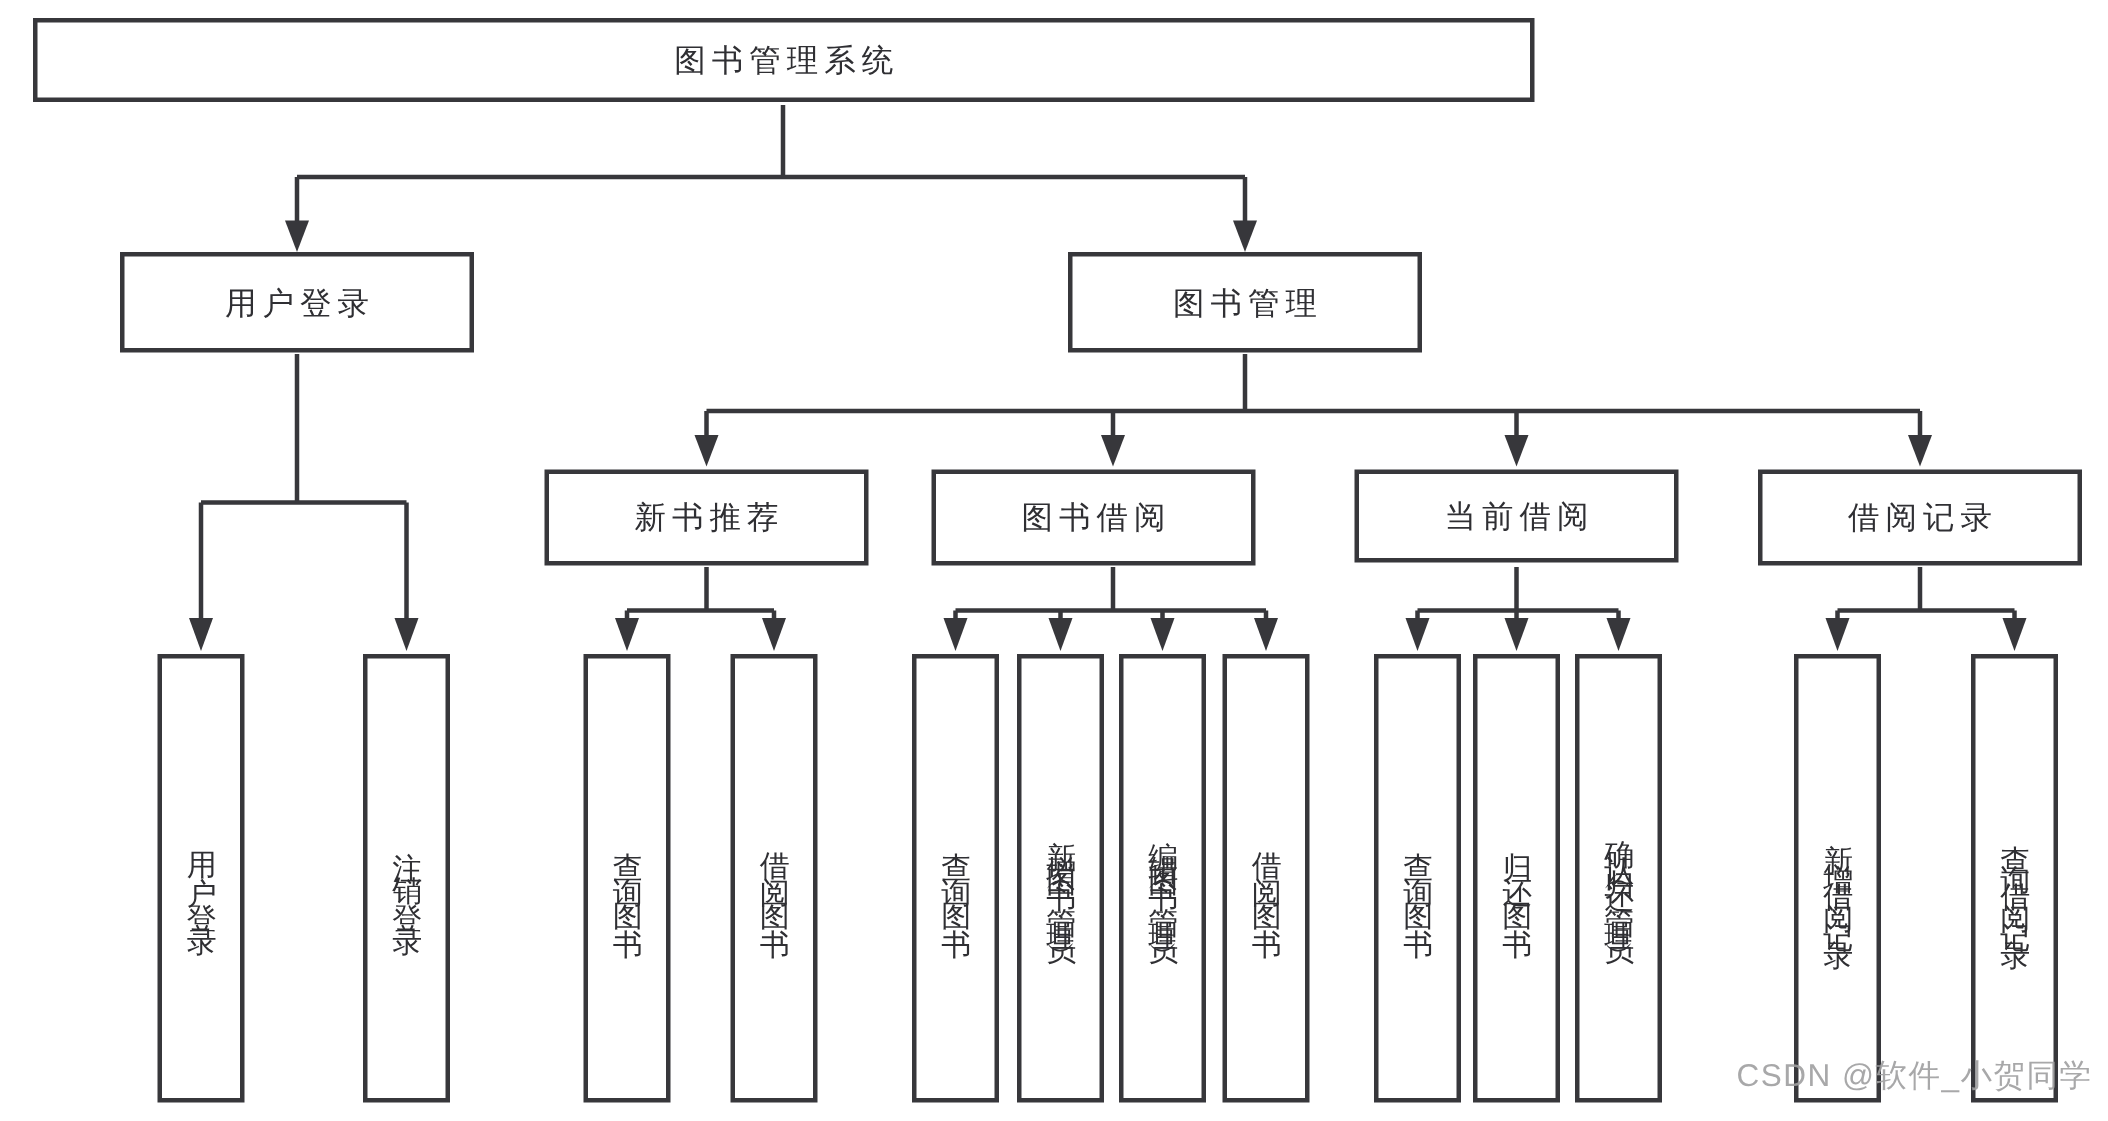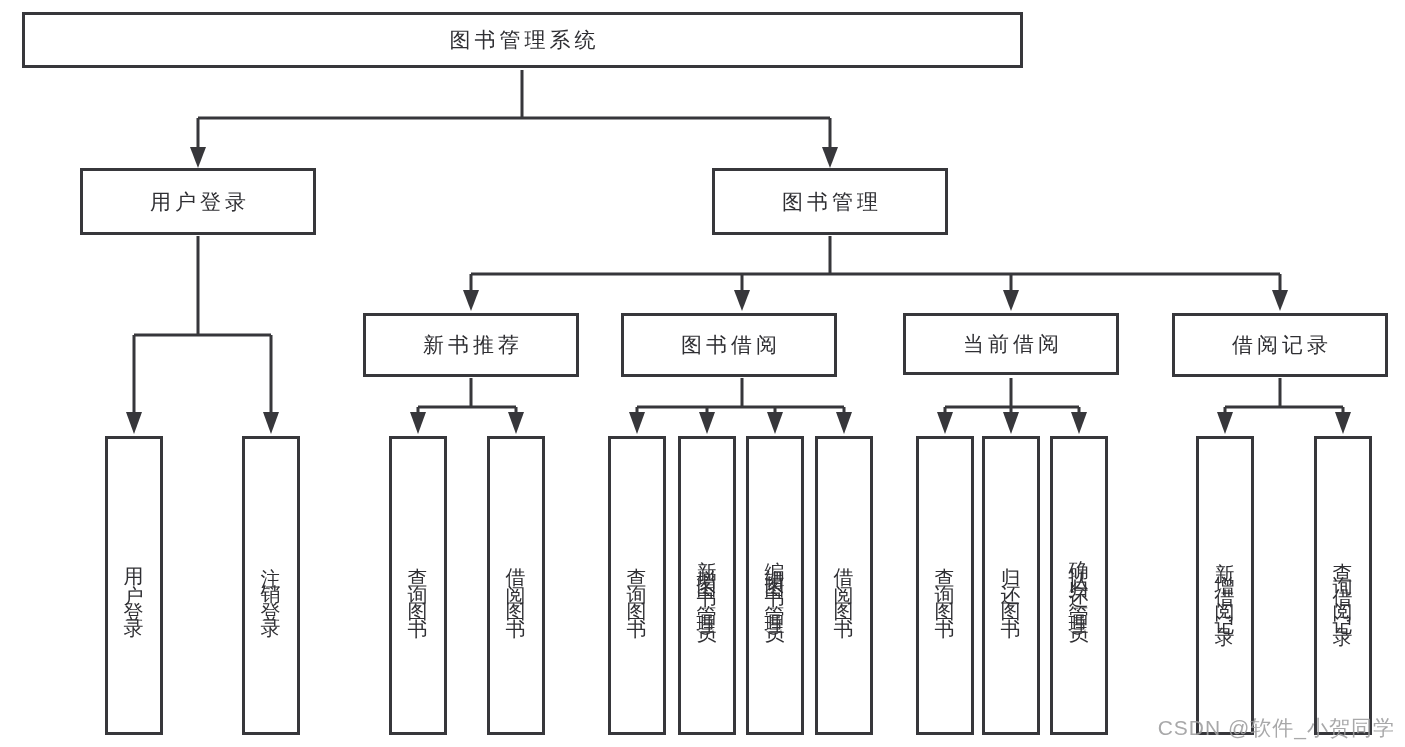--- a/index.html
+++ b/index.html
@@ -13,21 +13,21 @@
   .box{
     position:absolute;box-sizing:border-box;background:#ffffff;
     border:3px solid #37373b;display:flex;align-items:center;justify-content:center;
     color:#2f2f33;
   }
   .box.h span{font-size:21px;letter-spacing:4px;text-indent:4px;white-space:nowrap;}
   .box.v span{writing-mode:vertical-rl;font-size:20px;letter-spacing:17px;line-height:1;}
   .box.v.mid span{letter-spacing:13px;}
   .box.v.long span{letter-spacing:9px;font-size:20px;}
   .watermark{
-    position:absolute;right:10px;bottom:5px;font-size:21px;
+    position:absolute;right:10px;bottom:16px;font-size:21px;
     color:rgba(158,158,160,0.9);letter-spacing:1px;z-index:5;white-space:nowrap;text-align:center;
   }
 </style>
 </head>
 <body>
 
 <div class="stage">
 
   <svg class="wires" viewBox="0 0 1405 747">
     <g>

